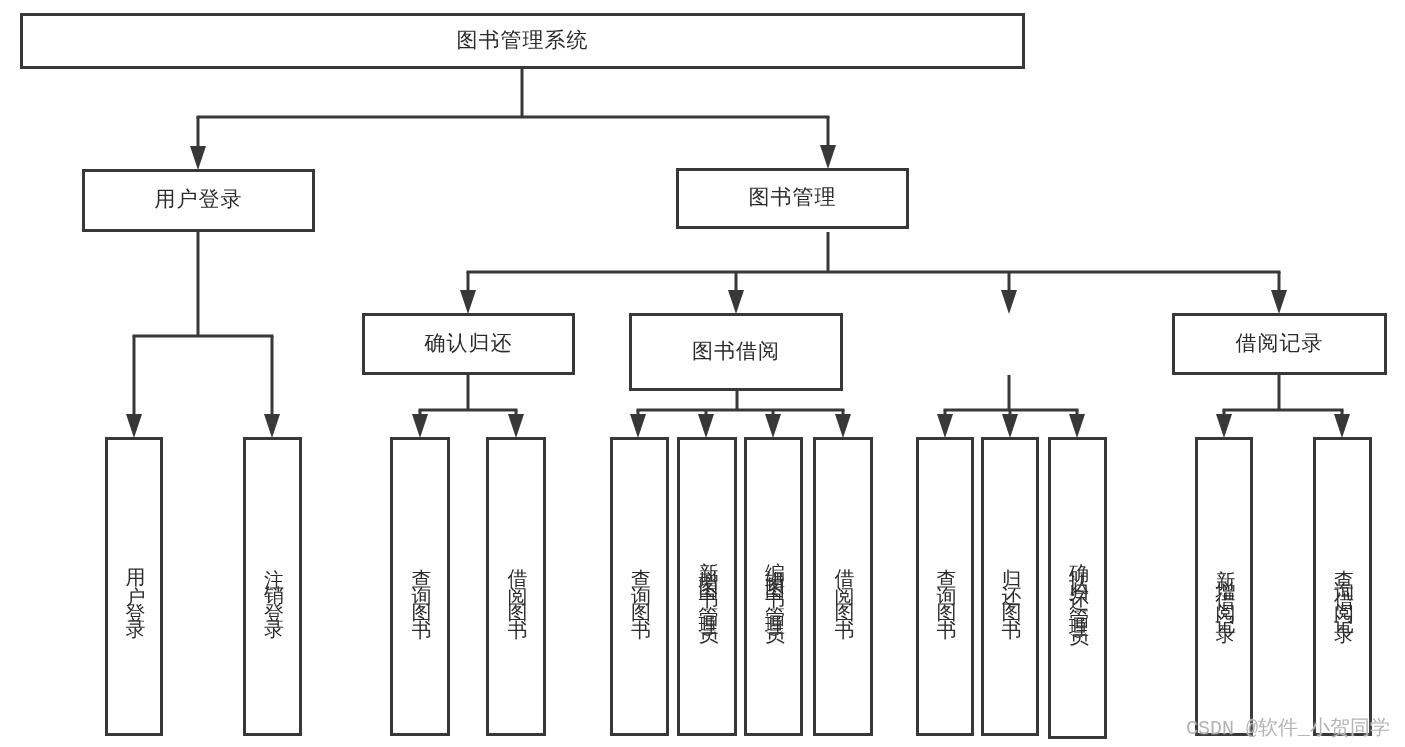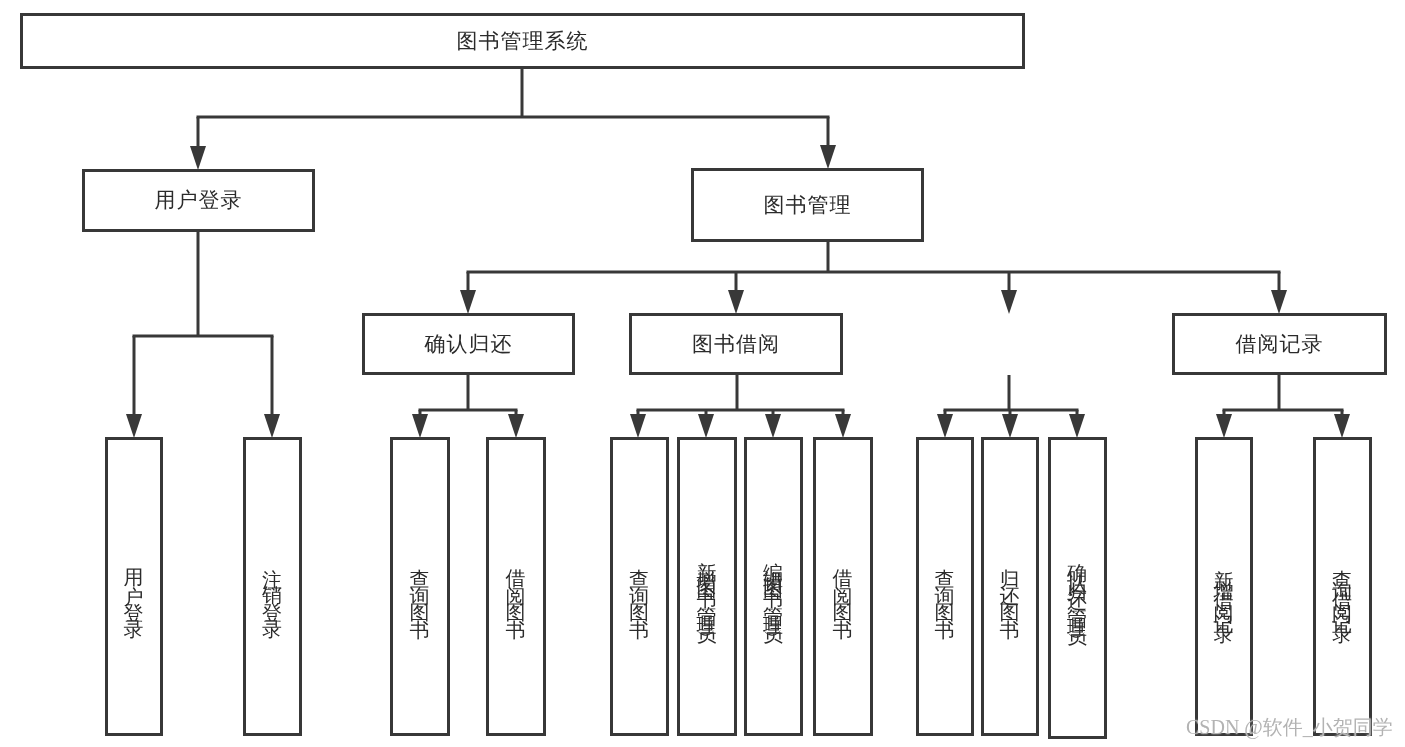--- a/index.html
+++ b/index.html
@@ -1,21 +1,21 @@
 <!DOCTYPE html>
 <html><head>
 <meta charset="utf-8">
 <style>
   html, body { margin: 0; padding: 0; background: #ffffff; }
   #canvas {
     position: relative;
     width: 1405px;
     height: 747px;
     background: #ffffff;
-    font-family: Liberation Serif, serif;
+    font-family: Liberation Mono, monospace;
     overflow: hidden;
   }
   #connectors {
     position: absolute;
     left: 0; top: 0;
     width: 1405px; height: 747px;
     pointer-events: none;
   }
   .node {
     position: absolute;
@@ -128,24 +128,24 @@
       <line x1="1224" y1="410" x2="1224" y2="416"></line>
       <polygon points="1216,414 1232,414 1224,438"></polygon>
       <line x1="1342" y1="410" x2="1342" y2="416"></line>
       <polygon points="1334,414 1350,414 1342,438"></polygon>
     </g>
   </svg>
 
   <div class="node h" style="left:20px; top:13px; width:1005px; height:56px;">图书管理系统</div>
 
   <div class="node h" style="left:82px; top:169px; width:233px; height:63px;">用户登录</div>
-  <div class="node h" style="left:691px; top:168px; width:233px; height:74px;">图书管理</div>
+  <div class="node h" style="left:676px; top:168px; width:233px; height:61px;">图书管理</div>
 
   <div class="node h" style="left:362px; top:313px; width:213px; height:62px;">确认归还</div>
-  <div class="node h" style="left:629px; top:313px; width:214px; height:62px;">图书借阅</div>
+  <div class="node h" style="left:629px; top:313px; width:214px; height:78px;">图书借阅</div>
   <div class="node h" style="left:1172px; top:313px; width:215px; height:62px;">借阅记录</div>
 
   <div class="node v ls4" style="left:105px; top:437px; width:58px; height:299px;">用户登录</div>
   <div class="node v ls4" style="left:243px; top:437px; width:59px; height:299px;">注销登录</div>
 
   <div class="node v ls4" style="left:390px; top:437px; width:60px; height:299px;">查询图书</div>
   <div class="node v ls4" style="left:486px; top:437px; width:60px; height:299px;">借阅图书</div>
 
   <div class="node v ls4" style="left:610px; top:437px; width:59px; height:299px;">查询图书</div>
   <div class="node v ls9" style="left:677px; top:437px; width:60px; height:299px;">新增图书（管理员）</div>

